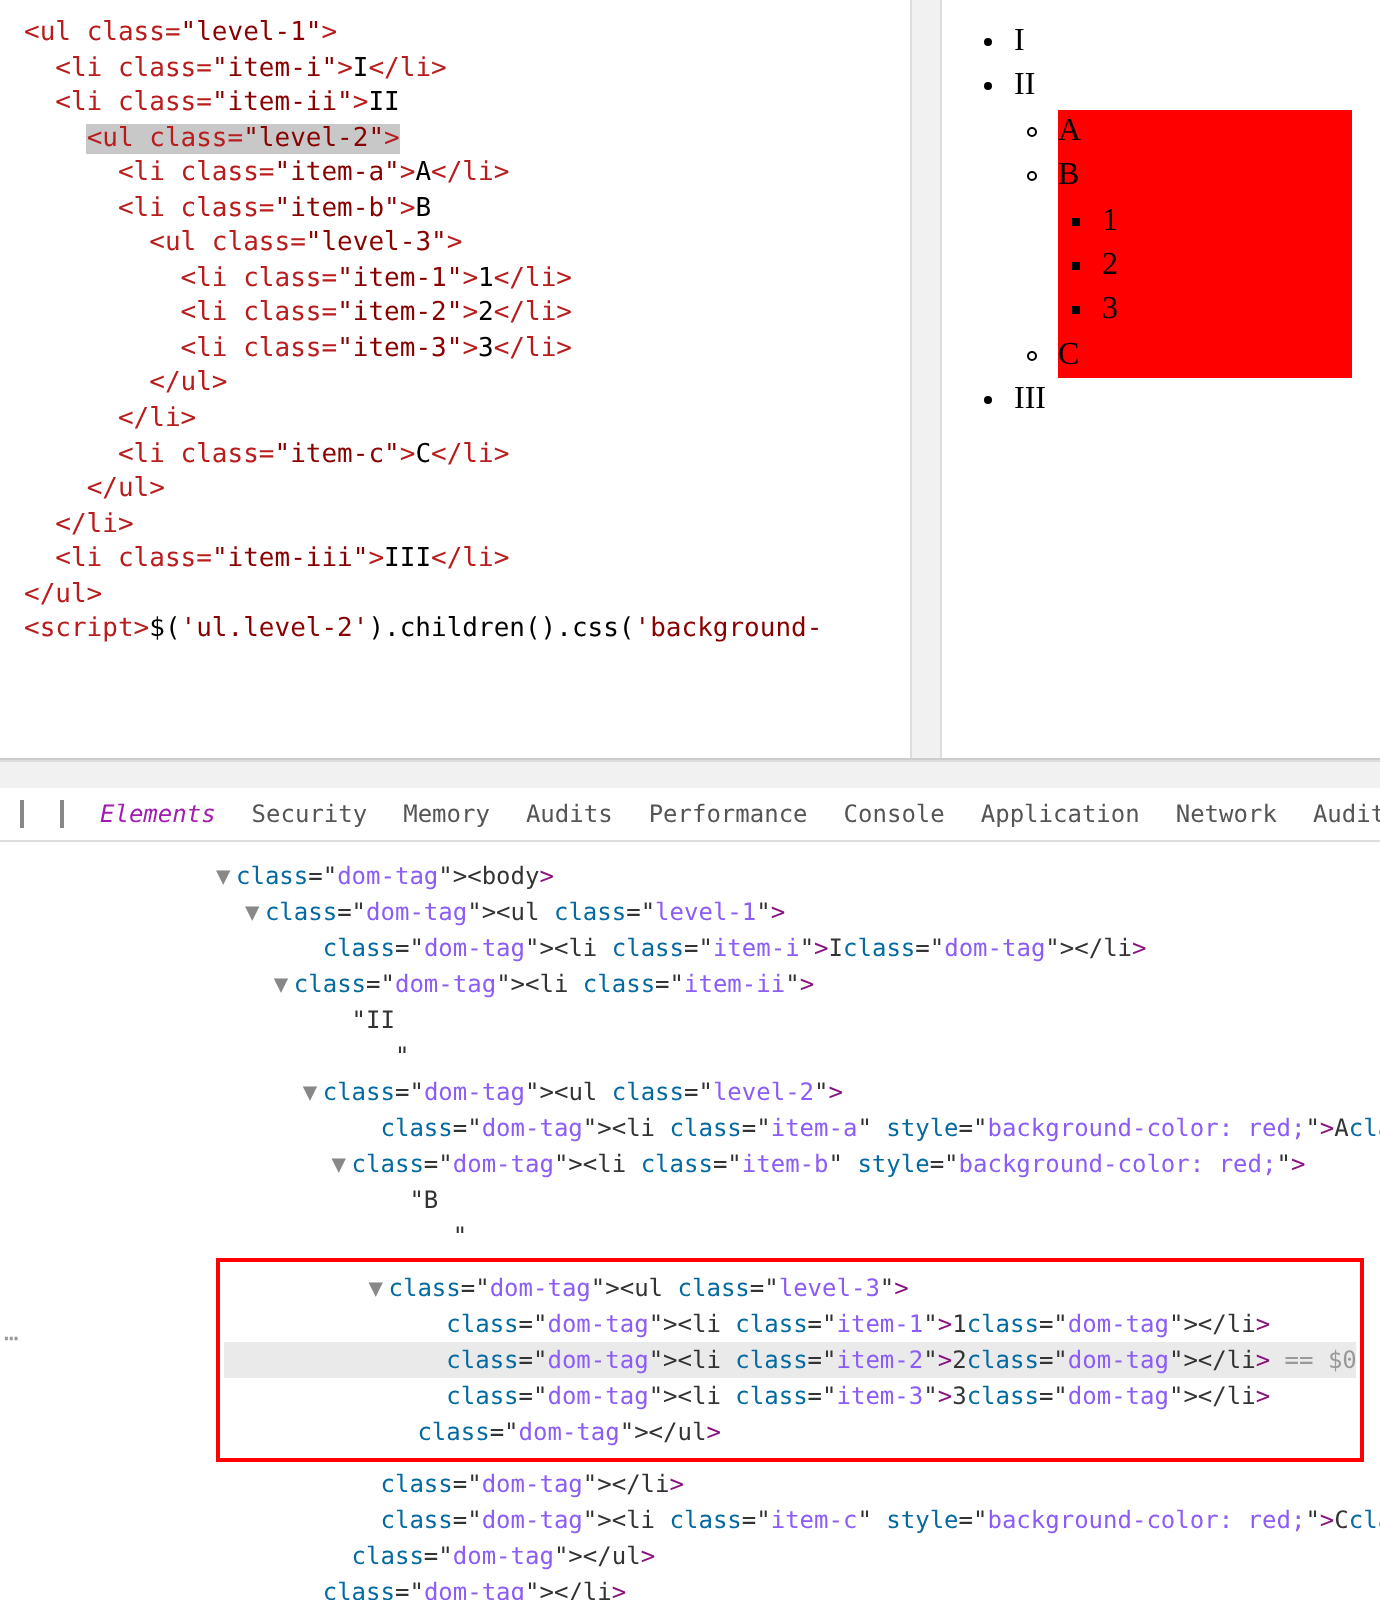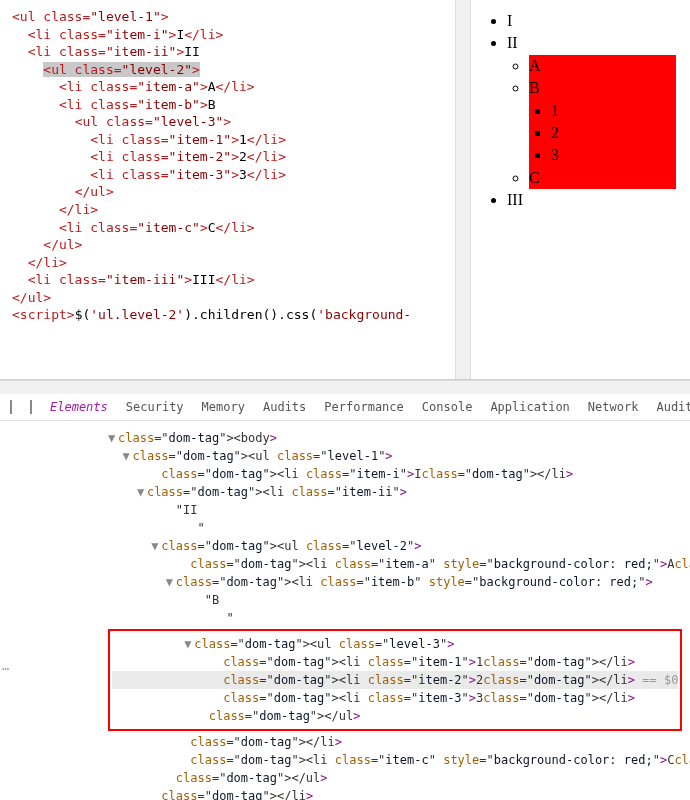--- a/index.html
+++ b/index.html
@@ -82,22 +82,22 @@
     }
     .devtools-tabbar .active { color: #a21caf; font-weight: 400; font-style: italic; }
     .devtab { cursor: default; }
     .dom-tree {
       padding: 8px 0 20px 108px;
       line-height: 1.5;
     }
     .dom-line { white-space: pre; }
     .triangle { color: #888; display: inline-block; width: 10px; }
     .dom-tag { color: #881280; }
-    .dom-attr-name { color: #a16207; }
-    .dom-attr-val { color: #0f172a; }
+    .dom-attr-name { color: #0369a1; }
+    .dom-attr-val { color: #8b5cf6; }
     .dom-hover { background: #eaeaea; }
     .eq0 { color: #999; }
     .red-box {
       border: 2px solid #ff0000;
       padding: 4px 2px;
       margin: 2px 0;
       display: inline-block;
     }
     .ellipsis-side {
       position: absolute;

